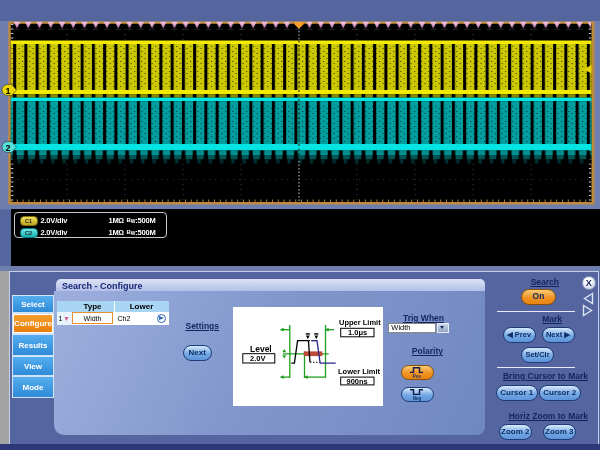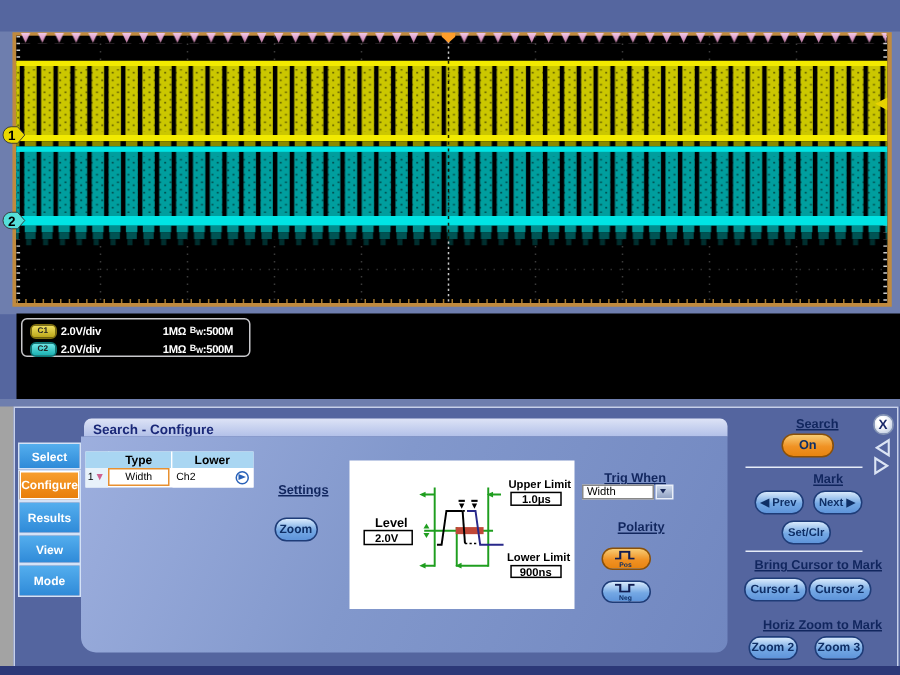--- a/index.html
+++ b/index.html
@@ -209,21 +209,21 @@
       </div>
   <div class="abs" style="left:15.5px;top:11px;width:41px;height:12.5px;background:#fff;border:1.5px solid #e89030;color:#000;font-size:7px;text-align:center;line-height:12px;box-sizing:border-box">Width</div>
   <div class="abs" style="left:58px;top:11px;width:54px;height:13.5px;background:#fff;color:#000;font-size:7px;line-height:13.5px">
         <span style="position:absolute;left:3px">Ch2</span>
     <span style="position:absolute;right:3px;top:2.2px;width:9px;height:9px;border:1px solid #2a62b8;border-radius:50%;box-sizing:border-box"></span>
     <span style="position:absolute;right:5px;top:4.2px;width:0;height:0;border-left:5px solid #2a62b8;border-top:2.5px solid transparent;border-bottom:2.5px solid transparent"></span>
   </div>
 </div>
 
 <div class="slabel" style="left:175px;top:55px;width:44px">Settings</div>
-<div class="pill" style="left:182.5px;top:79px;width:27.5px;height:14px;line-height:14px;border-radius:8px">Zoom</div>
+<div class="pill" style="left:182.5px;top:79px;width:27.5px;height:14px;line-height:14px;border-radius:8px">Next</div>
 
 <div class="abs" style="left:233px;top:41px;width:150px;height:99px;background:#fff">
 <svg width="150" height="99" viewBox="0 0 150 99" style="position:absolute;left:0;top:0">
 <g stroke="#1f9e1f" stroke-width="1.3" fill="none">
 <line x1="56.8" y1="18" x2="56.8" y2="70.9"></line>
 <line x1="92.5" y1="18" x2="92.5" y2="70.9"></line>
 <line x1="71.5" y1="44.4" x2="71.5" y2="70.9"></line>
 <line x1="49" y1="22.7" x2="56.8" y2="22.7"></line>
 <line x1="94.5" y1="22.7" x2="101" y2="22.7"></line>
 <line x1="49" y1="70.1" x2="56.8" y2="70.1"></line>

